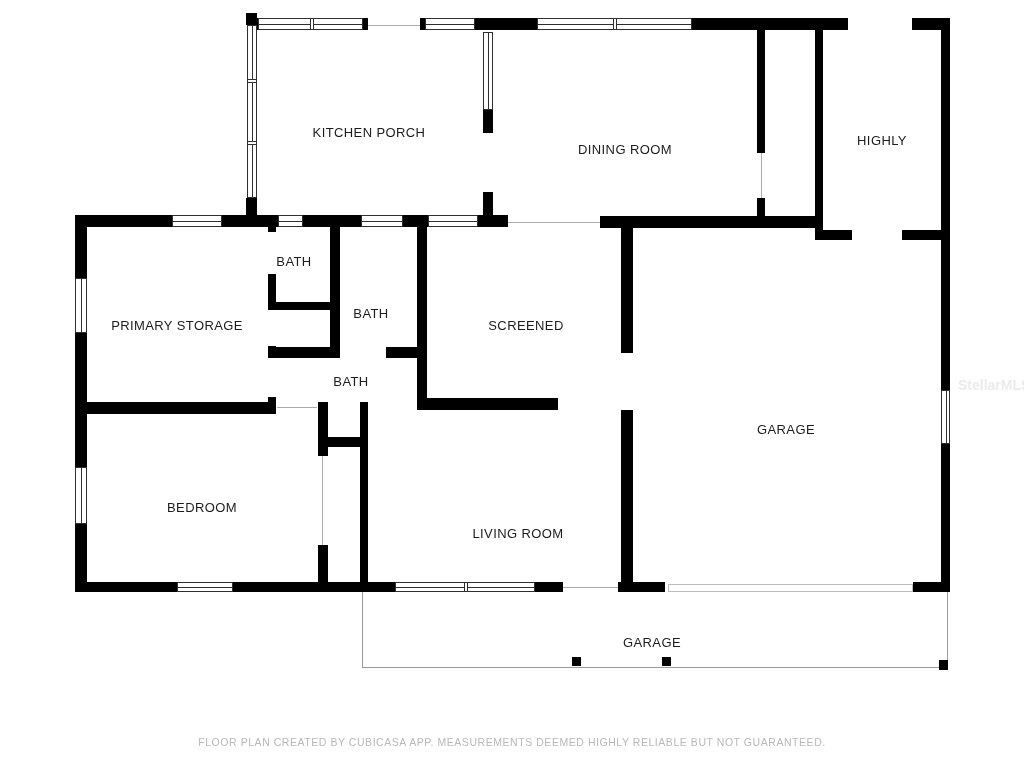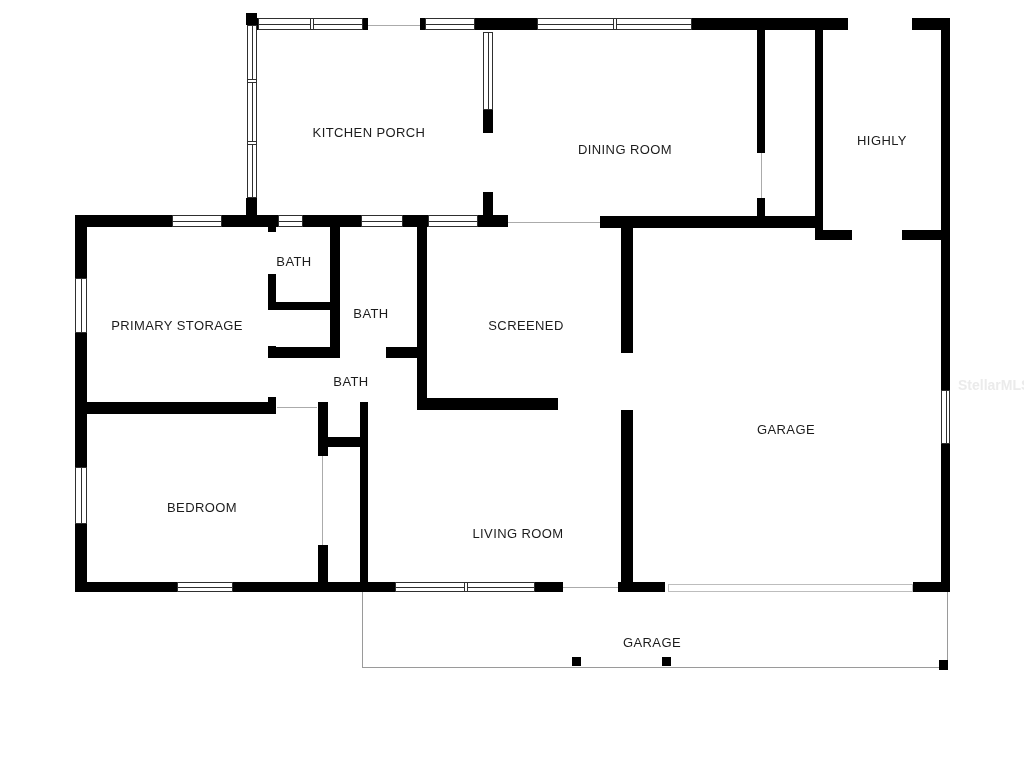--- a/index.html
+++ b/index.html
@@ -33,20 +33,21 @@
   #watermark{
     position:absolute;left:958px;top:377px;
     font-size:14px;font-weight:bold;color:#ebebeb;white-space:nowrap;
   }
 </style>
 </head>
 <body>
 
 <div id="plan">
   <div id="watermark">StellarMLS</div>
+  <div id="footer-text">FLOOR PLAN CREATED BY CUBICASA APP. MEASUREMENTS DEEMED HIGHLY RELIABLE BUT NOT GUARANTEED.</div>
 <div class="wall" style="left: 250px; top: 18px; width: 8px; height: 12px;"></div>
     <div class="wall" style="left: 363px; top: 18px; width: 5px; height: 12px;"></div>
     <div class="wall" style="left: 420px; top: 18px; width: 5px; height: 12px;"></div>
     <div class="wall" style="left: 475px; top: 18px; width: 18px; height: 12px;"></div>
     <div class="wall" style="left: 493px; top: 18px; width: 44px; height: 12px;"></div>
     <div class="wall" style="left: 692px; top: 18px; width: 156px; height: 12px;"></div>
     <div class="wall" style="left: 912px; top: 18px; width: 38px; height: 12px;"></div>
     <div class="wall" style="left: 75px; top: 215px; width: 97px; height: 12px;"></div>
     <div class="wall" style="left: 222px; top: 215px; width: 56px; height: 12px;"></div>
     <div class="wall" style="left: 303px; top: 215px; width: 58px; height: 12px;"></div>

